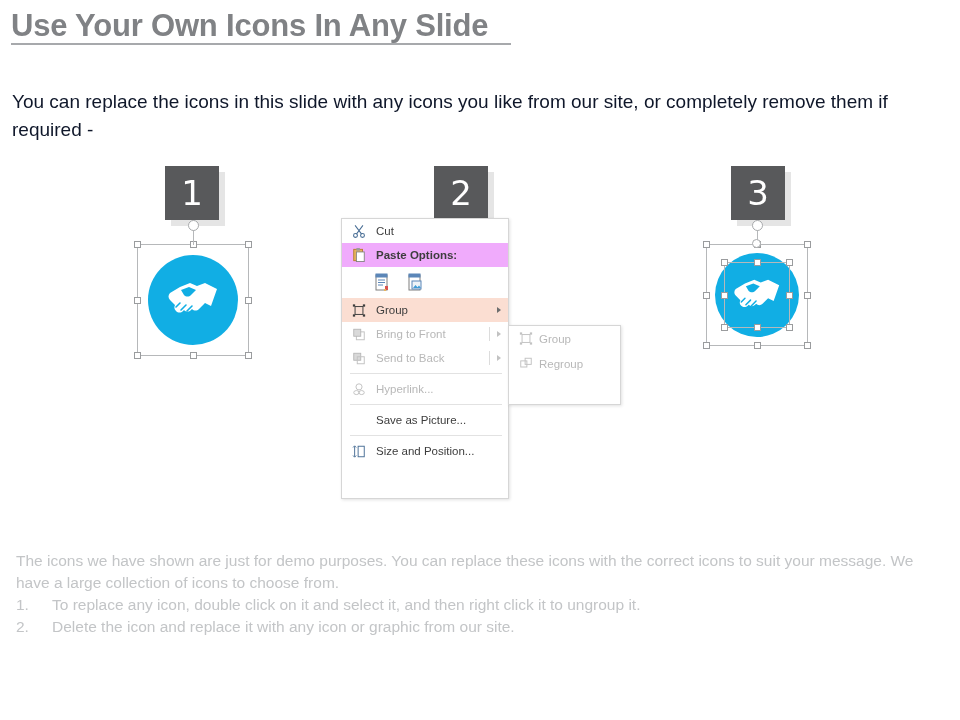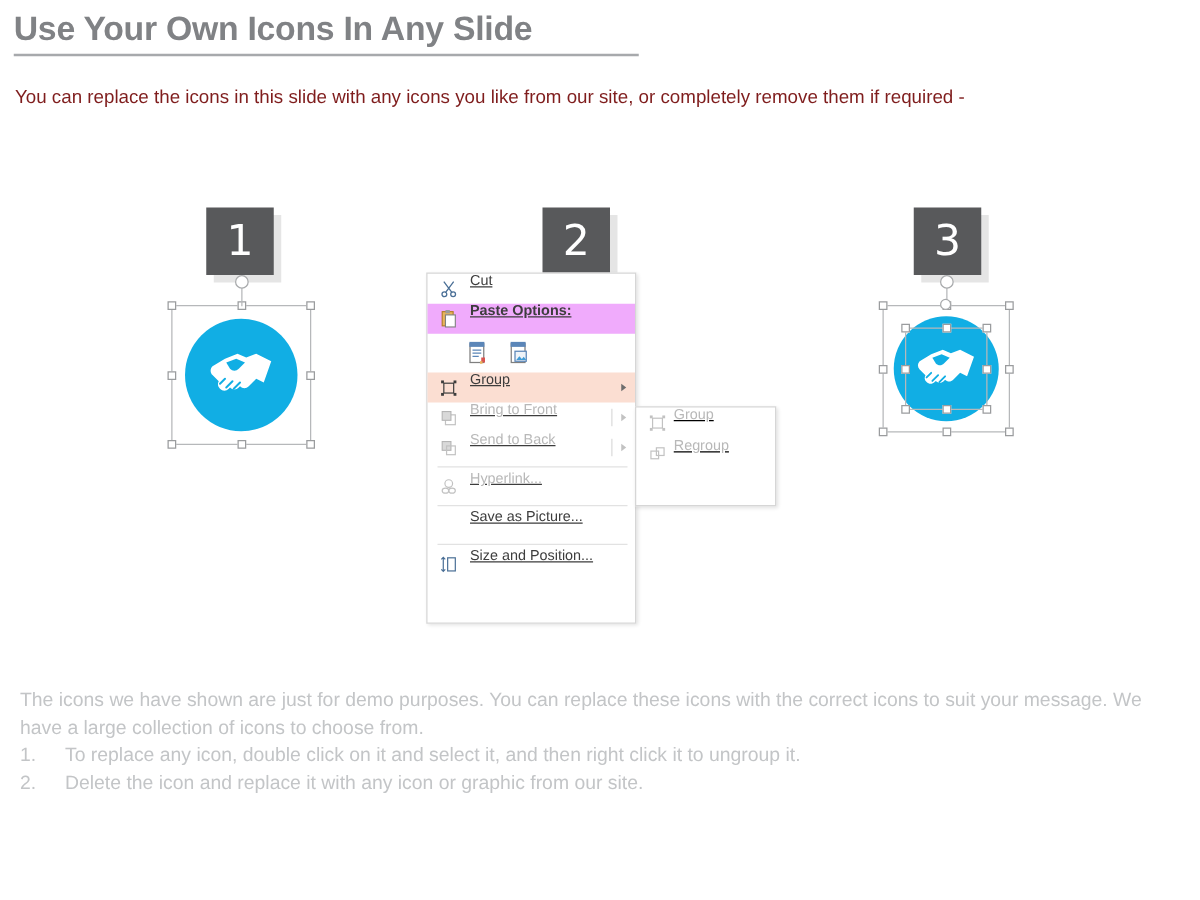--- a/index.html
+++ b/index.html
@@ -6,30 +6,30 @@
   body{
     width:960px;height:720px;background:#ffffff;
     font-family:"Liberation Sans",sans-serif;
     overflow:hidden;position:relative;
   }
   .slide{position:absolute;inset:0;}
 
   
   .title{
     position:absolute;left:11px;top:8px;
-    font-size:27px;font-weight:bold;color:#808285;
+    font-size:31px;font-weight:bold;color:#808285;
     letter-spacing:-0.2px;white-space:nowrap;
   }
   .title-underline{
     position:absolute;left:11px;top:43px;width:500px;height:2px;
     background:#a7a9ac;
   }
   .subtitle{
-    position:absolute;left:12px;top:64px;width:945px;
-    font-size:15px;line-height:28px;color:#7f1d1d;
+    position:absolute;left:12px;top:88px;width:945px;
+    font-size:19px;line-height:28px;color:#0f172a;
   }
 
   
   .badge{
     position:absolute;width:54px;height:54px;background:#58595b;
     box-shadow:6px 6px 0 rgba(0,0,0,0.10);
   }
   .badge span{
     display:block;width:100%;height:100%;
     color:#ffffff;font-size:34px;font-weight:normal;
@@ -66,22 +66,22 @@
   #sel3i{left:724px;top:262px;width:66px;height:66px;}
 
   
   .ctxmenu{
     position:absolute;left:341px;top:218px;width:166px;height:279px;
     background:#ffffff;border:1px solid #d6d6d6;
     box-shadow:1px 1px 3px rgba(0,0,0,0.12);
     font-size:11.5px;color:#3d3d3d;
   }
   .mi{
-    position:relative;height:24px;display:flex;
-    padding-left:34px;box-sizing:border-box;white-space:nowrap;text-decoration:underline;
+    position:relative;height:24px;display:flex;align-items:center;
+    padding-left:34px;box-sizing:border-box;white-space:nowrap;
   }
   .mi .mlabel{font-size:11.5px;}
   .mi.disabled .mlabel{color:#b8b8b8;}
   .mi.hl{background:#fbded2;}
   .mi.band{background:#f0abfc;}
   .mi.band .mlabel{font-weight:bold;color:#3d3d3d;}
   .mi .micon{
     position:absolute;left:8px;top:50%;transform:translateY(-50%);
     width:17px;height:17px;display:flex;align-items:center;justify-content:center;
   }

